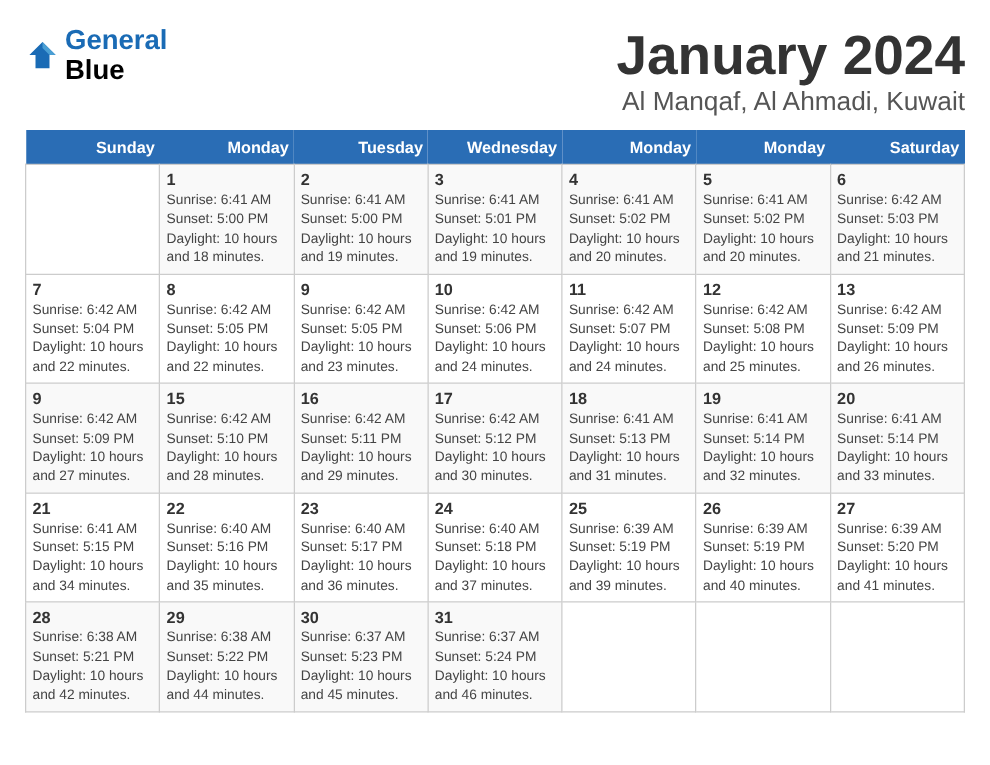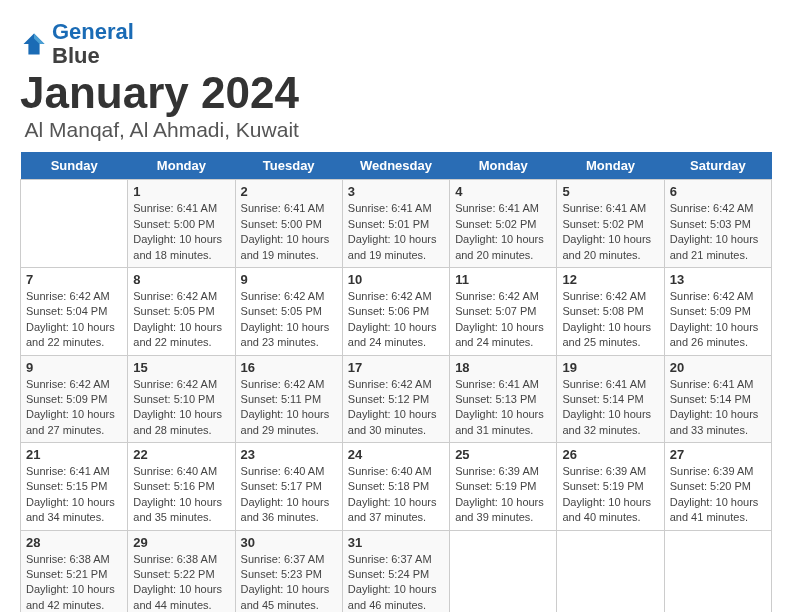--- a/index.html
+++ b/index.html
@@ -8,21 +8,20 @@
       background: #fff;
       width: 792px;
       min-height: 612px;
       padding: 20px;
     }
     .header {
       display: flex;
       justify-content: space-between;
       align-items: flex-start;
       margin-bottom: 10px;
-      flex-direction: column;
     }
     .logo {
       display: flex;
       align-items: center;
     }
     .logo-text {
       font-size: 22px;
       font-weight: bold;
       color: #333;
       line-height: 1.1;
@@ -50,21 +49,21 @@
     }
     table {
       width: 100%;
       border-collapse: collapse;
       font-size: 11px;
     }
     thead tr th {
       background-color: #2a6db5;
       color: #fff;
       padding: 6px 4px;
-      text-align: center;
+      text-align: right;
       font-size: 13px;
       font-weight: bold;
     }
     tbody tr td {
       border: 1px solid #ccc;
       padding: 4px 5px;
       vertical-align: top;
       min-height: 80px;
       background: #fff;
     }
@@ -91,21 +90,21 @@
 <body>
 
 <div class="header">
   <div class="logo">
     <svg class="logo-icon" viewBox="0 0 40 40">
       <polygon points="20,5 35,20 28,20 28,35 12,35 12,20 5,20" fill="#1a6bb5"></polygon>
       <polygon points="20,5 35,20 28,20 20,12" fill="#4a9fd4"></polygon>
     </svg>
     <div class="logo-text">
       <span>General</span><br>
-      <span style="color:#404040;">Blue</span>
+      <span style="color:#000000;">Blue</span>
     </div>
   </div>
   <div class="title-block">
     <h1>January 2024</h1>
     <h2>Al Manqaf, Al Ahmadi, Kuwait</h2>
   </div>
 </div>
 
 <table>
   <thead>

